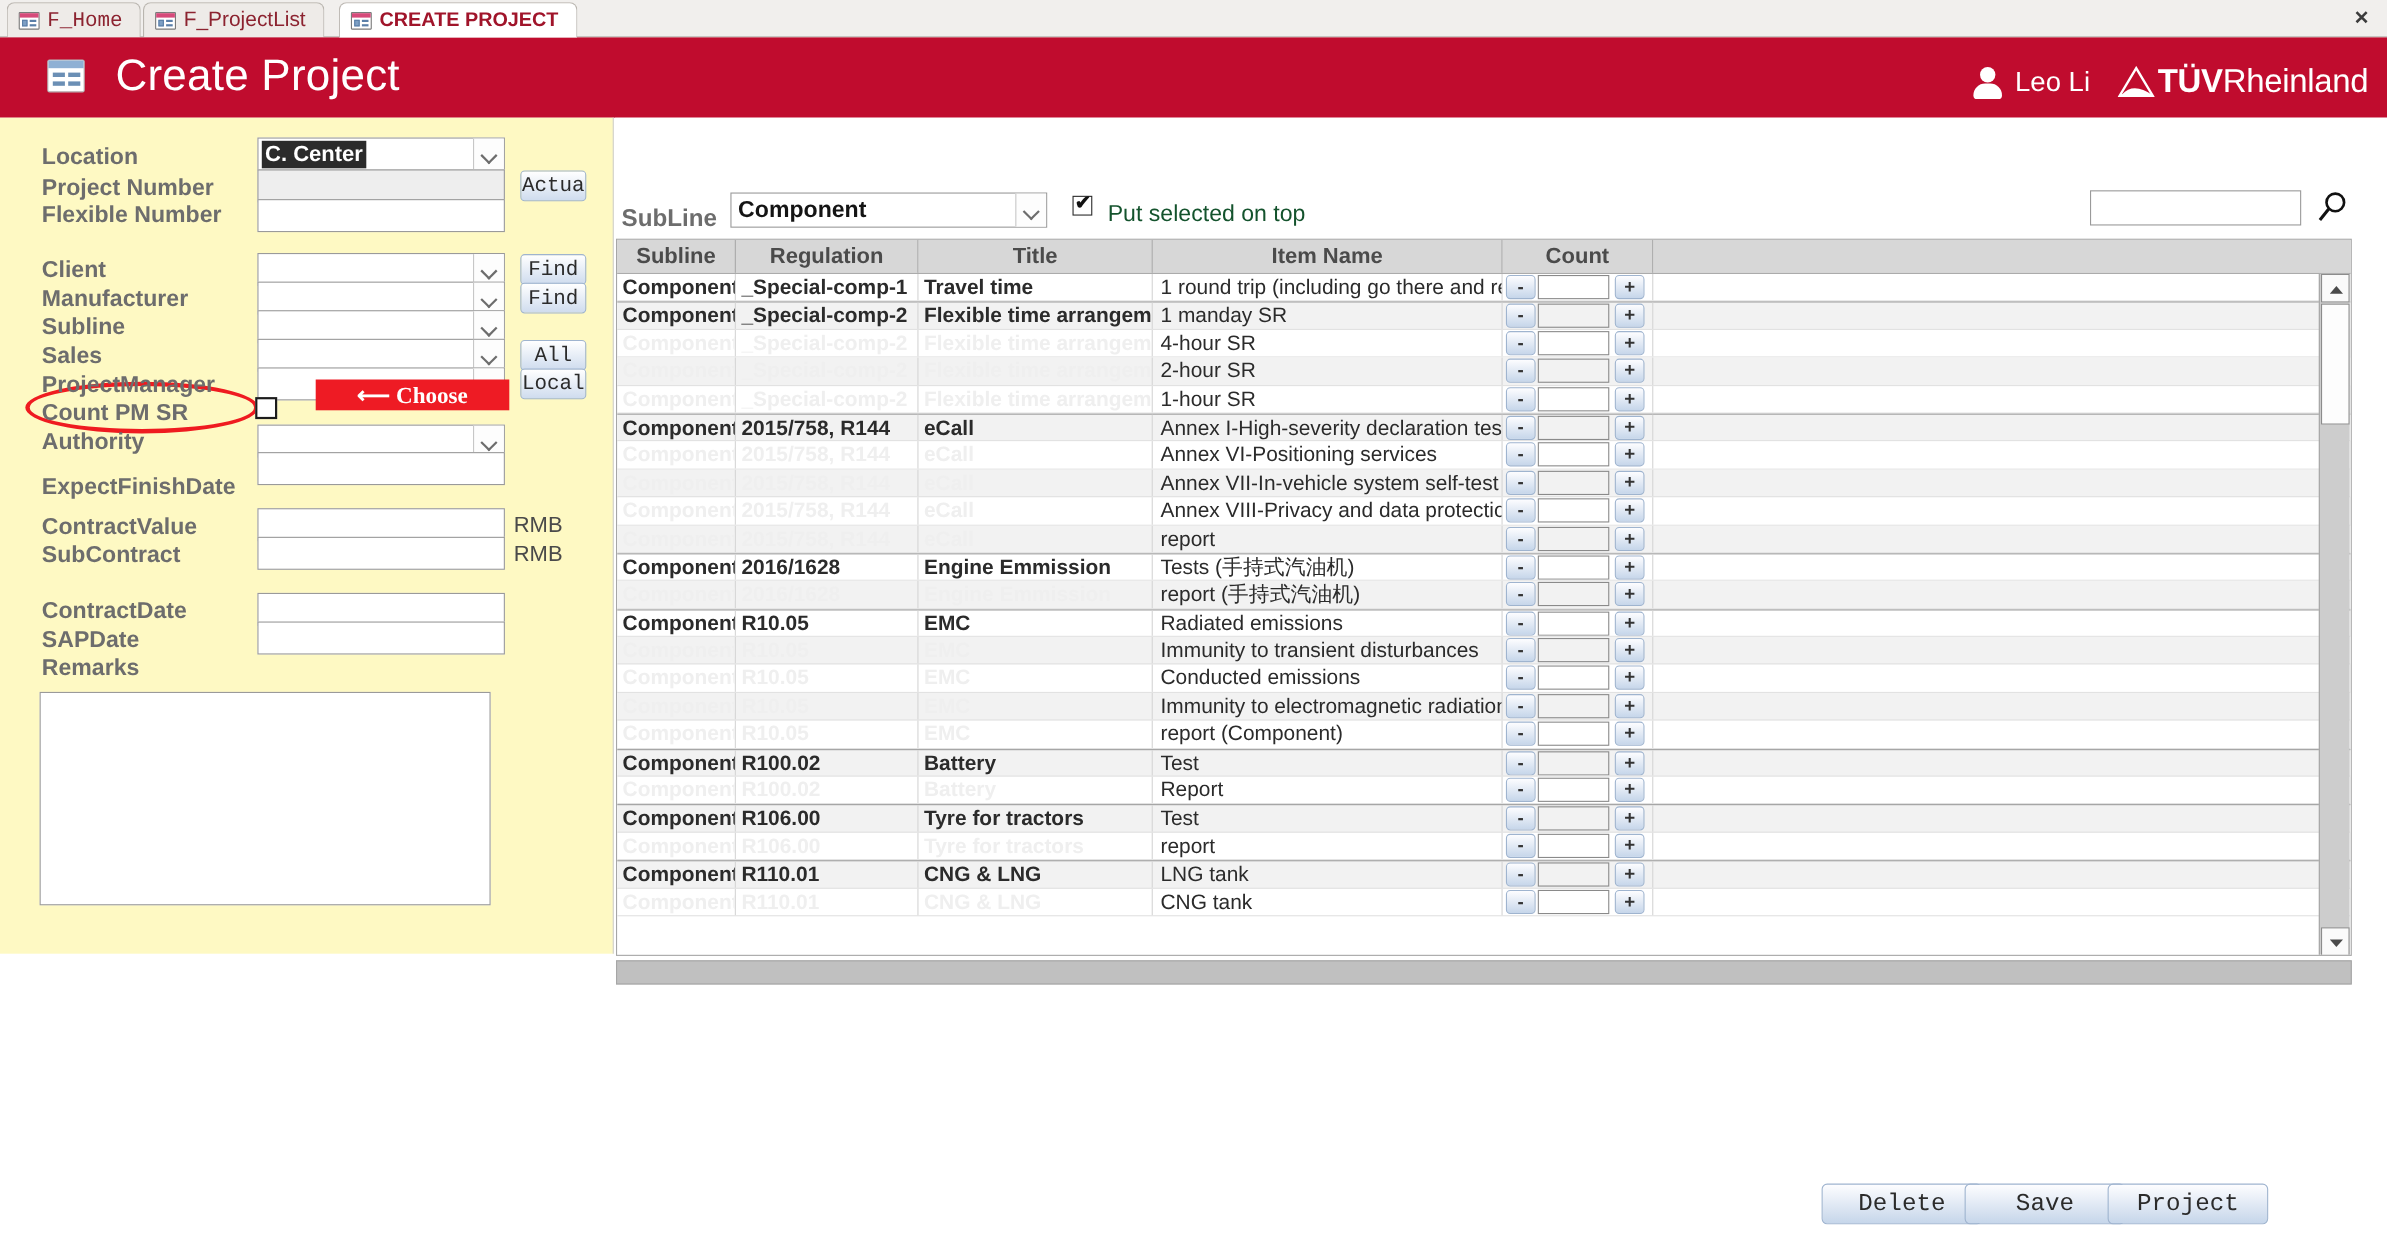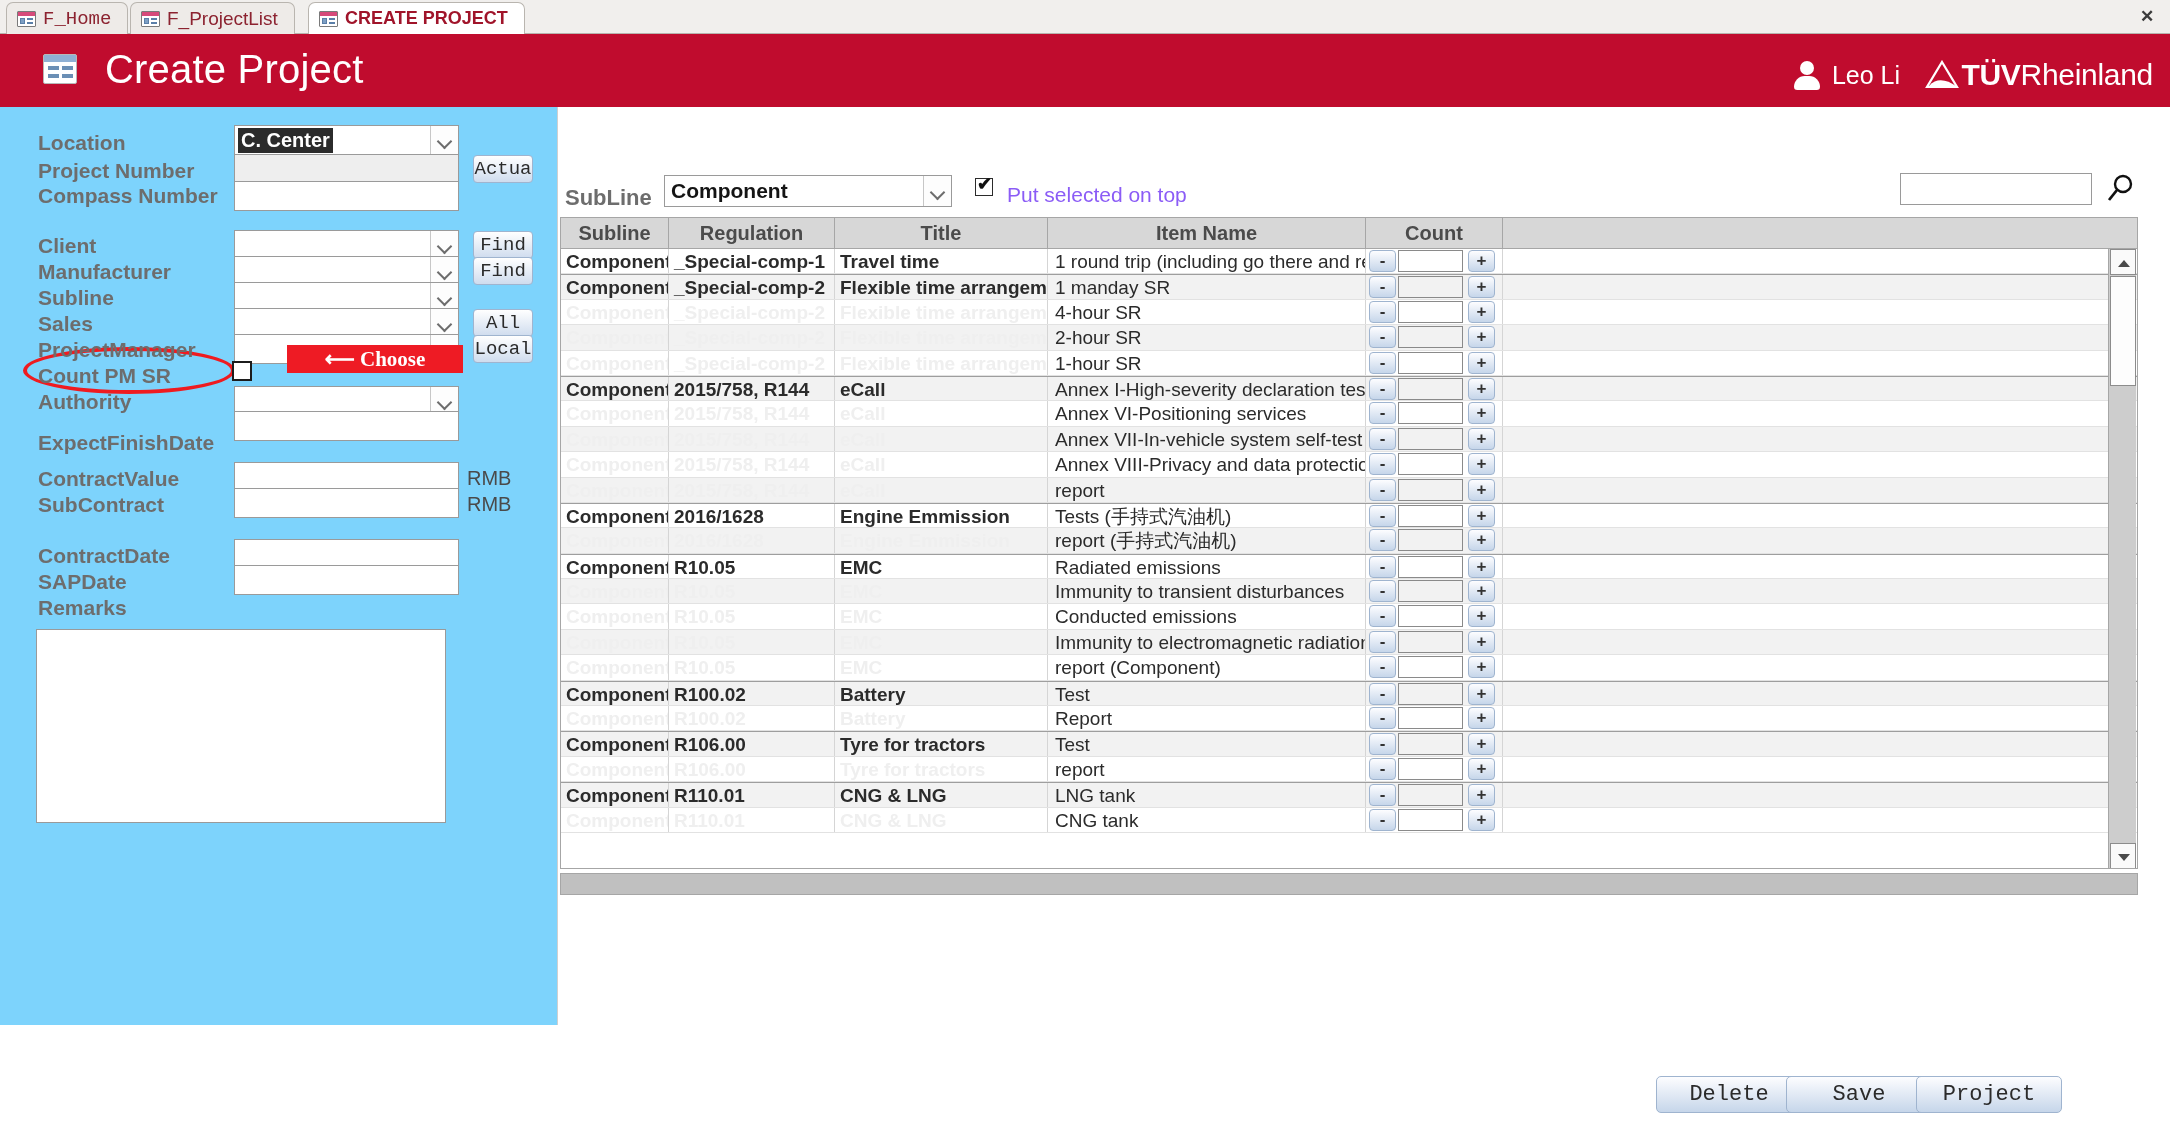--- a/index.html
+++ b/index.html
@@ -100,22 +100,22 @@
     display:flex; align-items:center;
     color:#ffffff; font-size:30px;
     letter-spacing:-0.3px;
   }
   #hdr-logo .tuv { font-weight:bold; }
   #hdr-logo .rh { font-weight:normal; }
   #logo-mark { width:34px; height:30px; margin-right:2px; position:relative; }
 
   
   #leftpanel {
-    position:absolute; left:0; top:107px; width:558px; height:918px;
-    background:#7dd3fc;
+    position:absolute; left:0; top:107px; width:558px; height:760px;
+    background:#fef9c3;
     border-right:1px solid #cfcfcf;
   }
   .flabel {
     position:absolute; left:38px;
     font-size:21px; font-weight:bold; color:#6d6d6d;
     white-space:nowrap;
   }
   .finput {
     position:absolute; left:234px;
     height:30px; width:225px;
@@ -229,21 +229,21 @@
     position:absolute; left:416px; top:71px;
     width:18px; height:18px;
     border:1px solid #2b2b2b; background:#ffffff; cursor:pointer;
   }
   #puttop-check::after {
     content:"✔"; position:absolute; left:1px; top:-6px;
     font-size:18px; color:#111; font-weight:bold;
   }
   #puttop-label {
     position:absolute; left:448px; top:76px;
-    font-size:21px; color:#8b5cf6;
+    font-size:21px; color:#14532d;
   }
   #search-input {
     position:absolute; left:1341px; top:66px;
     width:192px; height:32px;
     border:1px solid #9a9a9a; background:#ffffff;
     font-family:"Liberation Sans", sans-serif; font-size:18px;
     padding:0 4px;
   }
   #search-icon {
     position:absolute; left:1545px; top:66px;
@@ -430,21 +430,21 @@
   <div class="flabel" style="top:24px;">Location</div>
   <div class="fcombo" style="top:18px;">
     <span class="val selected">C. Center</span>
     <span class="arrow"></span>
   </div>
 
   <div class="flabel" style="top:52px;">Project Number</div>
   <input class="finput disabled" style="top: 47px;" readonly="" value="">
   <div class="fbtn" style="top:48px;">Actua</div>
 
-  <div class="flabel" style="top:77px;">Compass Number</div>
+  <div class="flabel" style="top:77px;">Flexible Number</div>
   <input class="finput" style="top: 74px;" value="">
   <div id="compass-circle"></div>
 
   <div class="flabel" style="top:127px;">Client</div>
   <div class="fcombo" style="top:123px;">
     <span class="val"></span>
     <span class="arrow"></span>
   </div>
   <div class="fbtn" style="top:124px;">Find</div>
 

